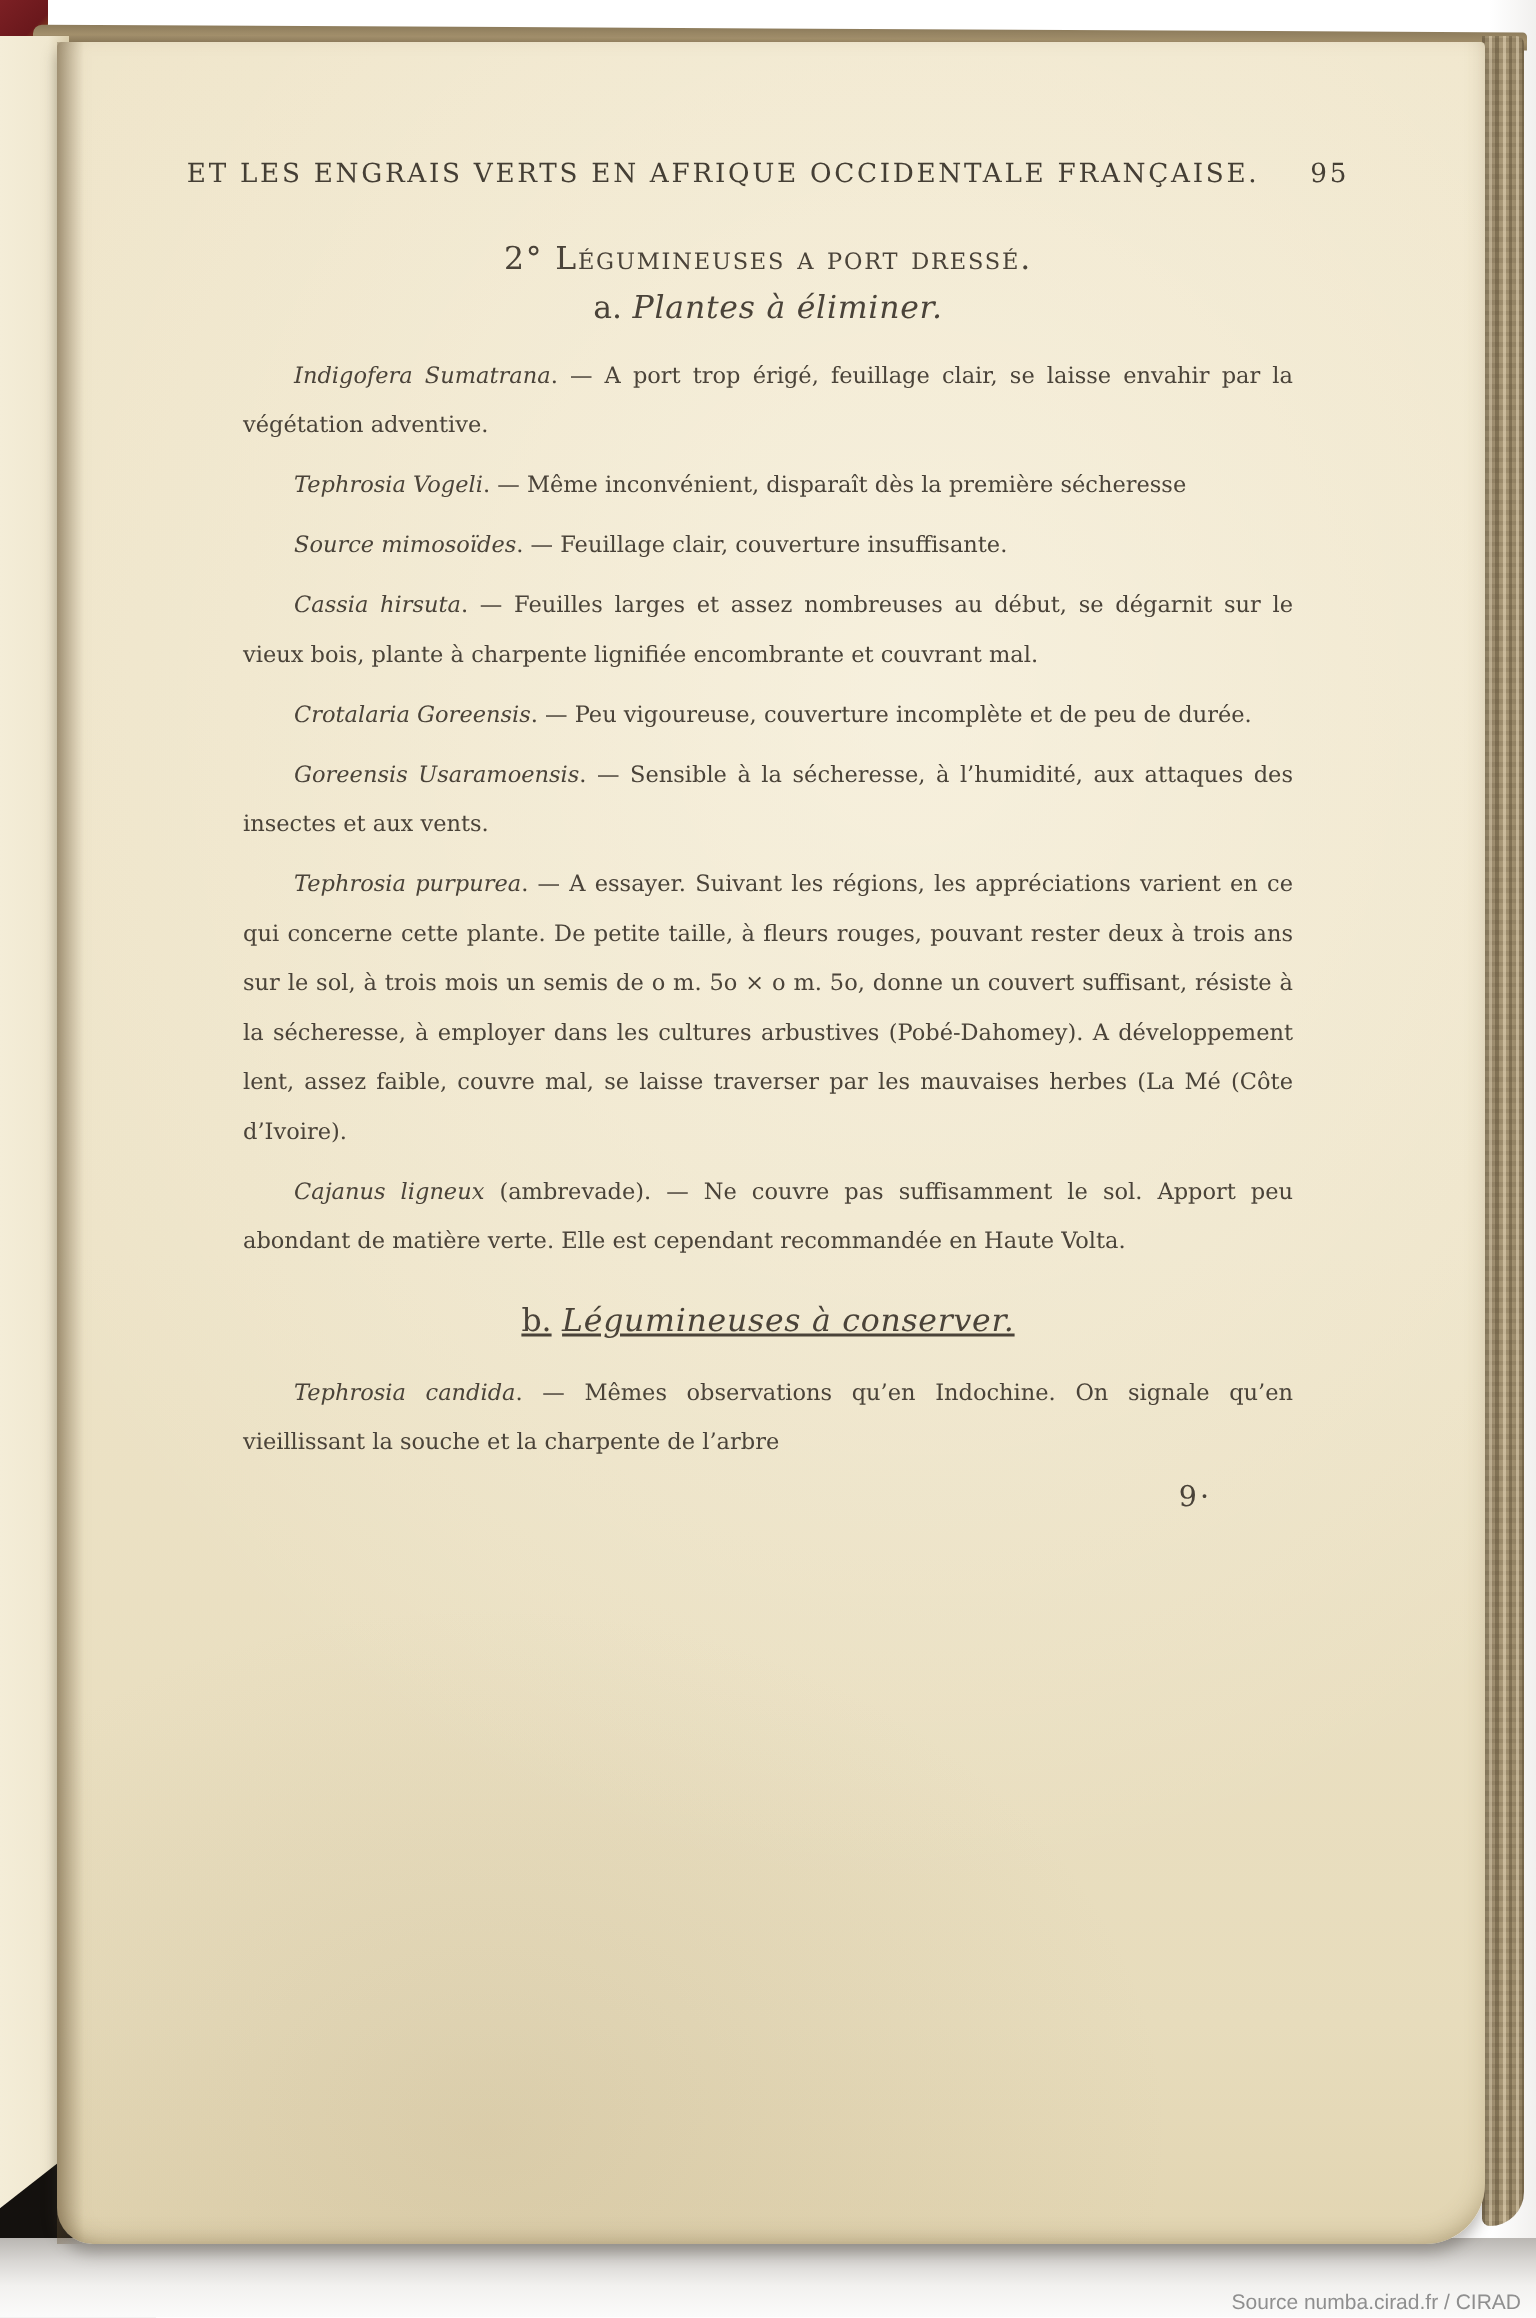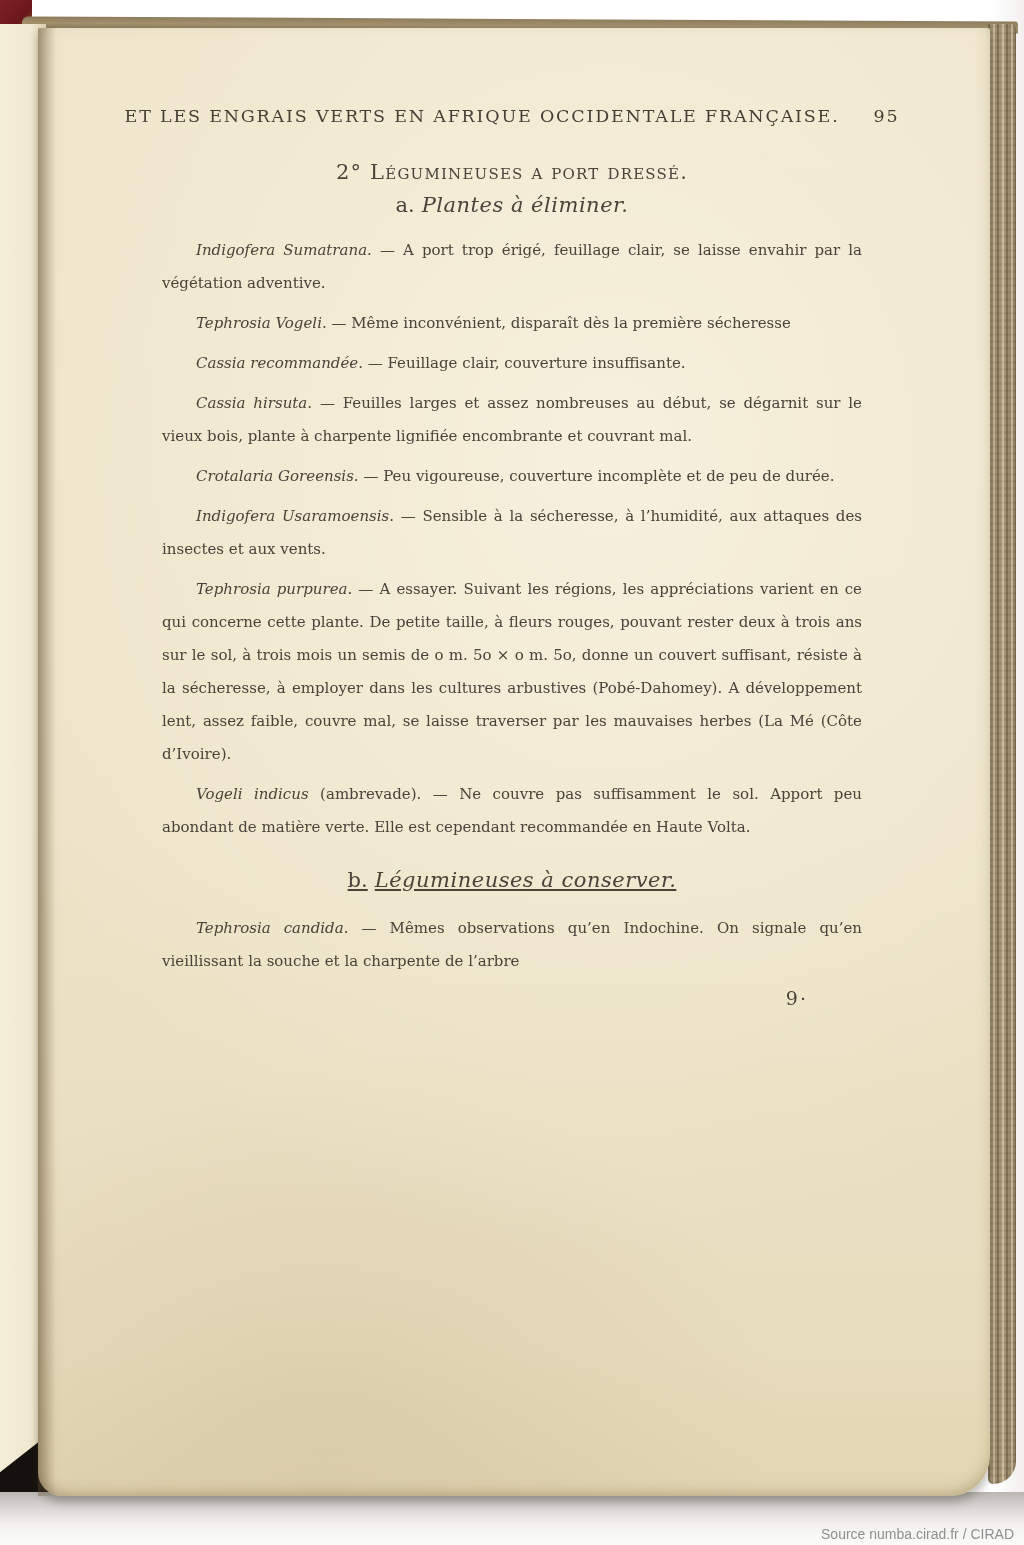--- a/index.html
+++ b/index.html
@@ -87,26 +87,26 @@
       </div>
 
       <div class="sec-heading">2° Légumineuses a port dressé.</div>
 
       <div class="sub-heading">
         <span class="lbl">a.</span><i>Plantes à éliminer.</i>
       </div>
 
       <p class="body"><span class="species">Indigofera Sumatrana</span><span>. — A port trop érigé, feuillage clair, se laisse envahir par la végétation adventive.</span></p>
       <p class="body"><span class="species">Tephrosia Vogeli</span><span>. — Même inconvénient, disparaît dès la première sécheresse</span></p>
-      <p class="body"><span class="species">Cassia recommandée</span><span>. — Feuillage clair, couverture insuffisante.</span></p>
+      <p class="body"><span class="species">Source mimosoïdes</span><span>. — Feuillage clair, couverture insuffisante.</span></p>
       <p class="body"><span class="species">Cassia hirsuta</span><span>. — Feuilles larges et assez nombreuses au début, se dégarnit sur le vieux bois, plante à charpente lignifiée encombrante et couvrant mal.</span></p>
       <p class="body"><span class="species">Crotalaria Goreensis</span><span>. — Peu vigoureuse, couverture incomplète et de peu de durée.</span></p>
-      <p class="body"><span class="species">Indigofera Usaramoensis</span><span>. — Sensible à la sécheresse, à l’humidité, aux attaques des insectes et aux vents.</span></p>
+      <p class="body"><span class="species">Goreensis Usaramoensis</span><span>. — Sensible à la sécheresse, à l’humidité, aux attaques des insectes et aux vents.</span></p>
       <p class="body"><span class="species">Tephrosia purpurea</span><span>. — A essayer. Suivant les régions, les appréciations varient en ce qui concerne cette plante. De petite taille, à fleurs rouges, pouvant rester deux à trois ans sur le sol, à trois mois un semis de o m. 5o × o m. 5o, donne un couvert suffisant, résiste à la sécheresse, à employer dans les cultures arbustives (Pobé-Dahomey). A développement lent, assez faible, couvre mal, se laisse traverser par les mauvaises herbes (La Mé (Côte d’Ivoire).</span></p>
-      <p class="body"><span class="species">Vogeli indicus</span><span> (ambrevade). — Ne couvre pas suffisamment le sol. Apport peu abondant de matière verte. Elle est cependant recommandée en Haute Volta.</span></p>
+      <p class="body"><span class="species">Cajanus ligneux</span><span> (ambrevade). — Ne couvre pas suffisamment le sol. Apport peu abondant de matière verte. Elle est cependant recommandée en Haute Volta.</span></p>
 
       <div class="sub-heading b">
         <span class="lbl">b.</span><i>Légumineuses à conserver.</i>
       </div>
 
       <p class="body"><span class="species">Tephrosia candida</span><span>. — Mêmes observations qu’en Indochine. On signale qu’en vieillissant la souche et la charpente de l’arbre</span></p>
 
       <div class="signature">9·</div>
 
     </div>

